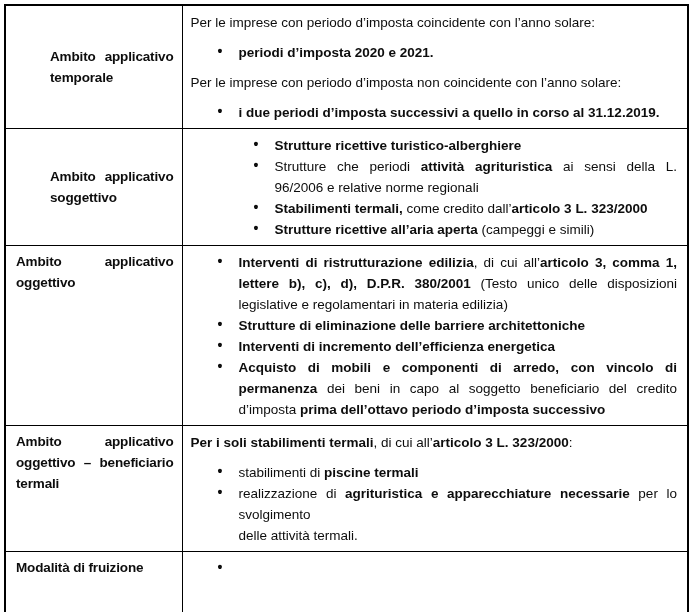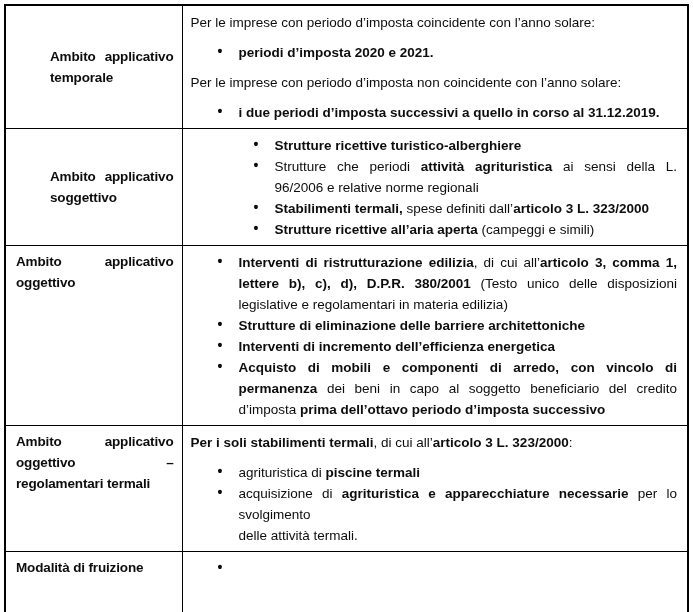--- a/index.html
+++ b/index.html
@@ -86,43 +86,43 @@
           <div class="block li"><span class="bullet">•</span><span class="runs"><span class="run-b">i due periodi d’imposta successivi a quello in corso al 31.12.2019.</span></span></div>
         </td>
       </tr>
       <tr class="r2">
         <td class="label-cell">
           <div class="label">Ambito applicativo soggettivo</div>
         </td>
         <td class="content-cell">
           <div class="block li"><span class="bullet">•</span><span class="runs"><span class="run-b">Strutture ricettive turistico-alberghiere</span></span></div>
           <div class="block li"><span class="bullet">•</span><span class="runs"><span class="run-r">Strutture che periodi </span><span class="run-b">attività agrituristica</span><span class="run-r"> ai sensi della L.  96/2006 e relative norme regionali</span></span></div>
-          <div class="block li"><span class="bullet">•</span><span class="runs"><span class="run-b">Stabilimenti termali,</span><span class="run-r"> spese definiti dall’</span><span class="run-b">articolo 3 L. 323/2000</span></span></div>
+          <div class="block li"><span class="bullet">•</span><span class="runs"><span class="run-b">Stabilimenti termali,</span><span class="run-r"> come credito dall’</span><span class="run-b">articolo 3 L. 323/2000</span></span></div>
           <div class="block li"><span class="bullet">•</span><span class="runs"><span class="run-b">Strutture ricettive all’aria aperta</span><span class="run-r"> (campeggi e simili)</span></span></div>
         </td>
       </tr>
       <tr class="r3">
         <td class="label-cell">
           <div class="label">Ambito applicativo oggettivo</div>
         </td>
         <td class="content-cell">
           <div class="block li"><span class="bullet">•</span><span class="runs"><span class="run-b">Interventi di ristrutturazione edilizia</span><span class="run-r">, di cui all’</span><span class="run-b">articolo 3, comma 1, lettere b), c), d), D.P.R. 380/2001</span><span class="run-r"> (Testo unico delle disposizioni legislative e regolamentari in materia edilizia)</span></span></div>
           <div class="block li"><span class="bullet">•</span><span class="runs"><span class="run-b">Strutture di eliminazione delle barriere architettoniche</span></span></div>
           <div class="block li"><span class="bullet">•</span><span class="runs"><span class="run-b">Interventi di incremento dell’efficienza energetica</span></span></div>
           <div class="block li"><span class="bullet">•</span><span class="runs"><span class="run-b">Acquisto di mobili e componenti di arredo, con vincolo di permanenza</span><span class="run-r"> dei beni in capo al soggetto beneficiario del credito d’imposta </span><span class="run-b">prima dell’ottavo periodo d’imposta successivo</span></span></div>
         </td>
       </tr>
       <tr class="r4">
         <td class="label-cell">
-          <div class="label">Ambito applicativo oggettivo – regolamentari termali</div>
+          <div class="label">Ambito applicativo oggettivo – beneficiario termali</div>
         </td>
         <td class="content-cell">
           <div class="block p"><span class="runs"><span class="run-b">Per i soli stabilimenti termali</span><span class="run-r">, di cui all’</span><span class="run-b">articolo 3 L. 323/2000</span><span class="run-r">:</span></span></div>
-          <div class="block li"><span class="bullet">•</span><span class="runs"><span class="run-r">agrituristica di </span><span class="run-b">piscine termali</span></span></div>
-          <div class="block li"><span class="bullet">•</span><span class="runs"><span class="run-r">acquisizione di </span><span class="run-b">agrituristica e apparecchiature necessarie</span><span class="run-r"> per lo svolgimento
+          <div class="block li"><span class="bullet">•</span><span class="runs"><span class="run-r">stabilimenti di </span><span class="run-b">piscine termali</span></span></div>
+          <div class="block li"><span class="bullet">•</span><span class="runs"><span class="run-r">realizzazione di </span><span class="run-b">agrituristica e apparecchiature necessarie</span><span class="run-r"> per lo svolgimento
 delle attività termali.</span></span></div>
         </td>
       </tr>
       <tr class="r6">
         <td class="label-cell">
           <div class="label">Modalità di fruizione</div>
         </td>
         <td class="content-cell">
           <div class="block li">
             <span class="bullet">•</span>

